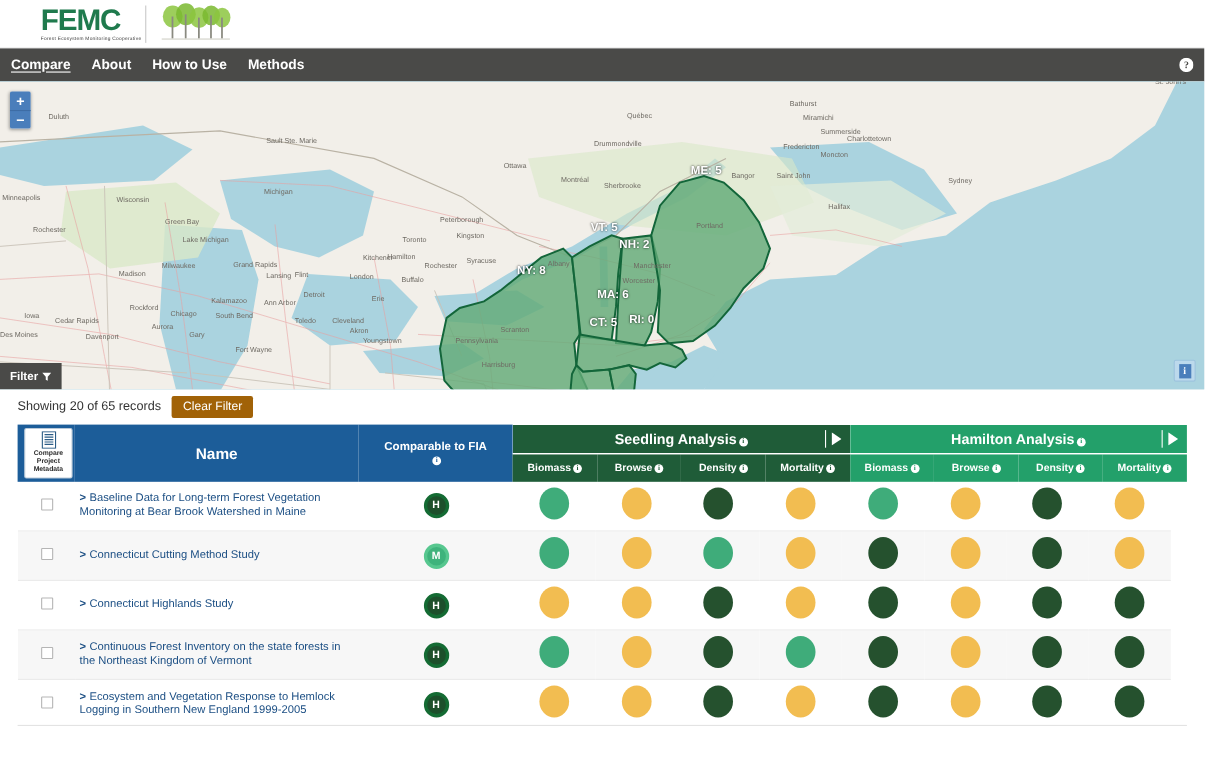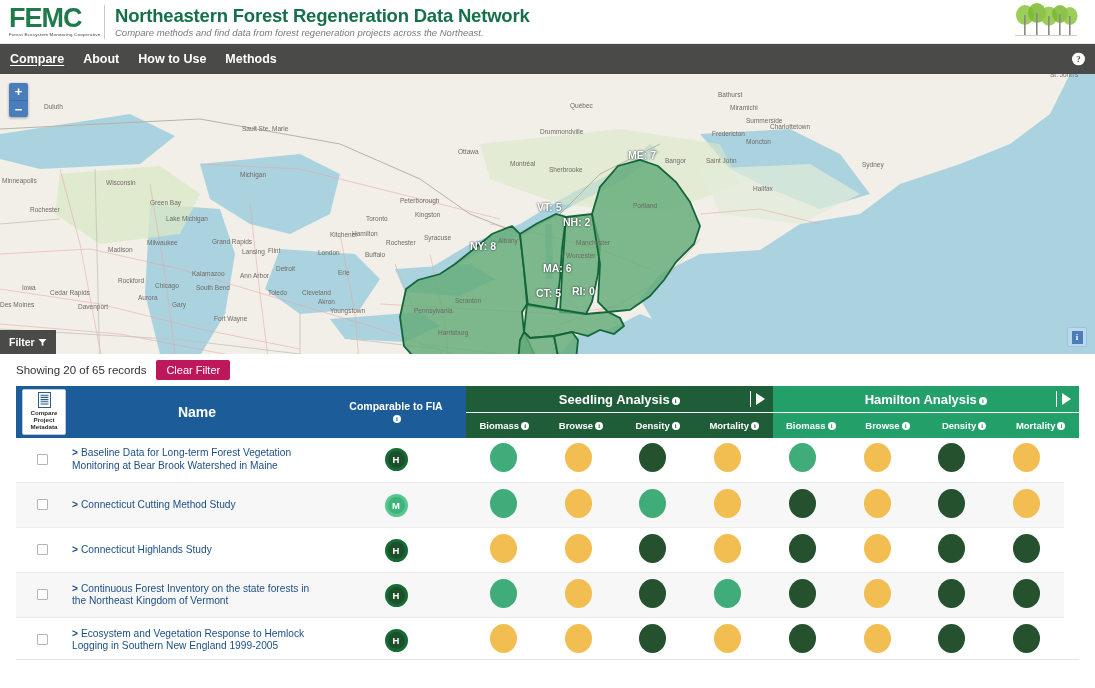--- a/index.html
+++ b/index.html
@@ -7,21 +7,21 @@
     width: 1095px; height: 688px;
     font-family: "Liberation Sans", sans-serif;
     background: #ffffff; overflow: hidden;
   }
 
   
   .header {
     height: 44px; background: #ffffff; position: relative;
     display: flex; align-items: center; border-bottom: 1px solid #e8e8e8;
   }
-  .logo-block { width: 104px; padding-left: 9px; flex: 0 0 104px; }
+  .logo-block { width: 104px; padding-left: 9px; flex: 0 0 104px; margin-left: 28px; }
   .logo-femc {
     font-size: 27px; font-weight: bold; color: #1f7a4d;
     letter-spacing: -1px; line-height: 26px;
     font-family: "Liberation Sans", sans-serif;
   }
   .logo-sub {
     font-size: 4.4px; color: #3a3a3a; letter-spacing: .25px;
     line-height: 6px; margin-top: 1px; white-space: nowrap;
   }
   .logo-divider { width: 1px; height: 34px; background: #c9c9c9; margin: 0 10px 0 0; }
@@ -111,21 +111,21 @@
     align-self: center;
   }
 
   
   .records-bar {
     height: 32px; display: flex; align-items: center; padding-left: 16px;
     gap: 10px; background: #fff;
   }
   .records-text { font-size: 11.5px; color: #333; }
   .clear-filter-btn {
-    background: #be185d; color: #fff; font-size: 11px; padding: 4px 10px;
+    background: #a16207; color: #fff; font-size: 11px; padding: 4px 10px;
     border-radius: 2px; cursor: pointer;
   }
 
   
   .table-area { padding: 0 16px; }
   .tbl { width: 1063px; border-collapse: collapse; table-layout: fixed; }
 
   .hdr-blue { background: #1c5d99; color: #fff; }
   .hdr-dark { background: #1f5c38; color: #fff; }
   .hdr-mid  { background: #23a06a; color: #fff; }
@@ -205,24 +205,20 @@
 </style>
 </head>
 <body>
 
 <div class="header">
   <div class="logo-block">
     <div class="logo-femc">FEMC</div>
     <div class="logo-sub">Forest Ecosystem Monitoring Cooperative</div>
   </div>
   <div class="logo-divider"></div>
-  <div class="title-block">
-    <div class="site-title">Northeastern Forest Regeneration Data Network</div>
-    <div class="site-sub">Compare methods and find data from forest regeneration projects across the Northeast.</div>
-  </div>
   <svg class="tree-logo" viewBox="0 0 70 40">
     <g>
       <ellipse cx="14" cy="13" rx="9" ry="10" fill="#8cc63f" opacity=".85"></ellipse>
       <ellipse cx="26" cy="11" rx="9" ry="10" fill="#7ab82f" opacity=".85"></ellipse>
       <ellipse cx="38" cy="14" rx="8.5" ry="9.5" fill="#8cc63f" opacity=".85"></ellipse>
       <ellipse cx="49" cy="12" rx="8" ry="9" fill="#7ab82f" opacity=".85"></ellipse>
       <ellipse cx="59" cy="14" rx="7.5" ry="9" fill="#8cc63f" opacity=".85"></ellipse>
       <rect x="13" y="13" width="1.6" height="20" fill="#8a8a80"></rect>
       <rect x="25" y="11" width="1.6" height="22" fill="#8a8a80"></rect>
       <rect x="37" y="14" width="1.6" height="19" fill="#8a8a80"></rect>
@@ -387,21 +383,21 @@
       <div style="position: absolute; left: 414px; top: 233px; font-size: 6.5px; color: rgb(110, 106, 99); white-space: nowrap; pointer-events: none; z-index: 3;">Pennsylvania</div>
       <div style="position: absolute; left: 338px; top: 195px; font-size: 6.5px; color: rgb(110, 106, 99); white-space: nowrap; pointer-events: none; z-index: 3;">Erie</div>
       <div style="position: absolute; left: 330px; top: 233px; font-size: 6.5px; color: rgb(110, 106, 99); white-space: nowrap; pointer-events: none; z-index: 3;">Youngstown</div>
       <div style="position: absolute; left: 106px; top: 105px; font-size: 6.5px; color: rgb(110, 106, 99); white-space: nowrap; pointer-events: none; z-index: 3;">Wisconsin</div>
       <div style="position: absolute; left: 240px; top: 97px; font-size: 6.5px; color: rgb(110, 106, 99); white-space: nowrap; pointer-events: none; z-index: 3;">Michigan</div>
       <div style="position: absolute; left: 166px; top: 141px; font-size: 6.5px; color: rgb(110, 106, 99); white-space: nowrap; pointer-events: none; z-index: 3;">Lake Michigan</div>
       <div style="position: absolute; left: 22px; top: 210px; font-size: 6.5px; color: rgb(110, 106, 99); white-space: nowrap; pointer-events: none; z-index: 3;">Iowa</div>
     </div>
 
   <div id="state-labels">
-      <div class="state-label" style="left: 628px; top: 75px;">ME: 7</div>
+      <div class="state-label" style="left: 628px; top: 75px;">ME: 5</div>
       <div class="state-label" style="left: 537px; top: 127px;">VT: 5</div>
       <div class="state-label" style="left: 563px; top: 142px;">NH: 2</div>
       <div class="state-label" style="left: 470px; top: 166px;">NY: 8</div>
       <div class="state-label" style="left: 543px; top: 188px;">MA: 6</div>
       <div class="state-label" style="left: 536px; top: 213px;">CT: 5</div>
       <div class="state-label" style="left: 572px; top: 211px;">RI: 0</div>
     </div>
 
   <div class="zoom-ctrl">
     <div class="zoom-btn">+</div>

